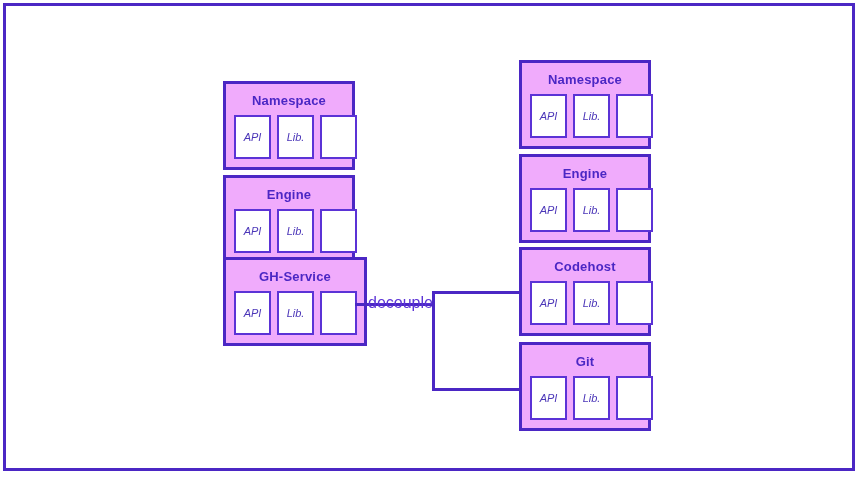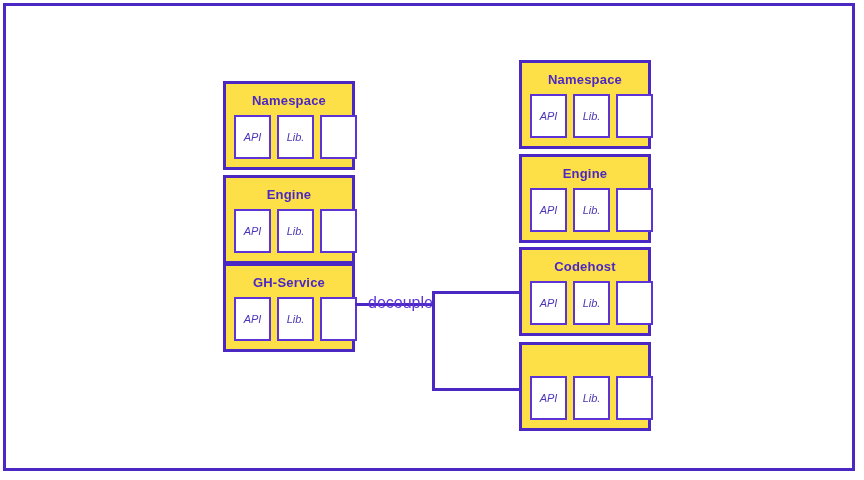--- a/index.html
+++ b/index.html
@@ -27,21 +27,21 @@
     border: 3px solid #4b27c4;
     box-sizing: border-box;
     background: #ffffff;
   }
 
   
   .component {
     position: absolute;
     box-sizing: border-box;
     border: 3px solid #4b27c4;
-    background: #fde047;
+    background: #f0abfc;
   }
   .component-title {
     position: absolute;
     left: 0;
     right: 0;
     top: 9px;
     text-align: center;
     font-size: 13px;
     font-weight: bold;
     color: #4b27c4;
@@ -108,21 +108,21 @@
 
     <div class="component" style="left:217px; top:169px; width:132px; height:89px;">
       <div class="component-title">Engine</div>
       <div class="slot-row">
         <div class="slot">API</div>
         <div class="slot">Lib.</div>
         <div class="slot empty"></div>
       </div>
     </div>
 
-    <div class="component" style="left:217px; top:257px; width:132px; height:89px;">
+    <div class="component" style="left:217px; top:251px; width:144px; height:89px;">
       <div class="component-title">GH-Service</div>
       <div class="slot-row">
         <div class="slot">API</div>
         <div class="slot">Lib.</div>
         <div class="slot empty"></div>
       </div>
     </div>
 
     <div class="component" style="left:513px; top:54px; width:132px; height:89px;">
       <div class="component-title">Namespace</div>
@@ -145,20 +145,21 @@
     <div class="component" style="left:513px; top:241px; width:132px; height:89px;">
       <div class="component-title">Codehost</div>
       <div class="slot-row">
         <div class="slot">API</div>
         <div class="slot">Lib.</div>
         <div class="slot empty"></div>
       </div>
     </div>
 
     <div class="component" style="left:513px; top:336px; width:132px; height:89px;">
+      <div class="component-title">Git</div>
       <div class="slot-row">
         <div class="slot">API</div>
         <div class="slot">Lib.</div>
         <div class="slot empty"></div>
       </div>
     </div>
 
     <div class="conn-line conn-h" style="left:349px; top:297px; width:80px;"></div>
 
     <div class="conn-line conn-v" style="left:426px; top:285px; height:100px;"></div>

